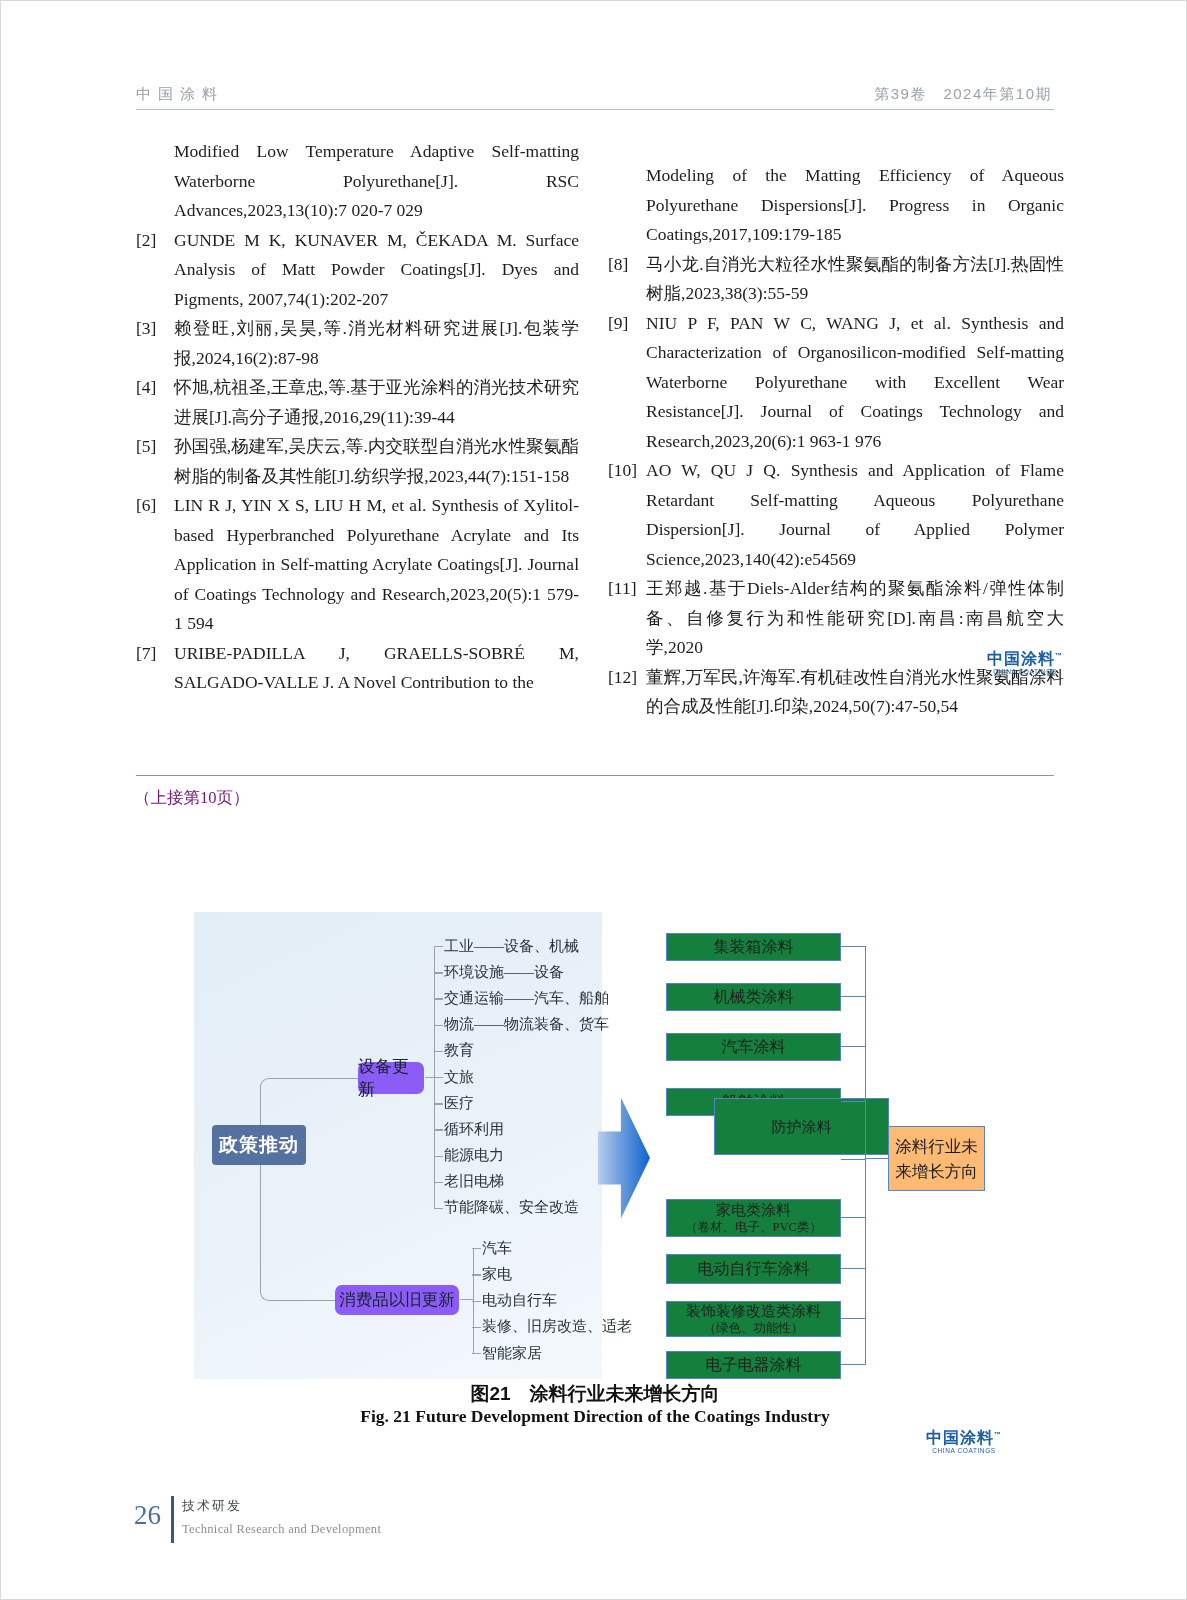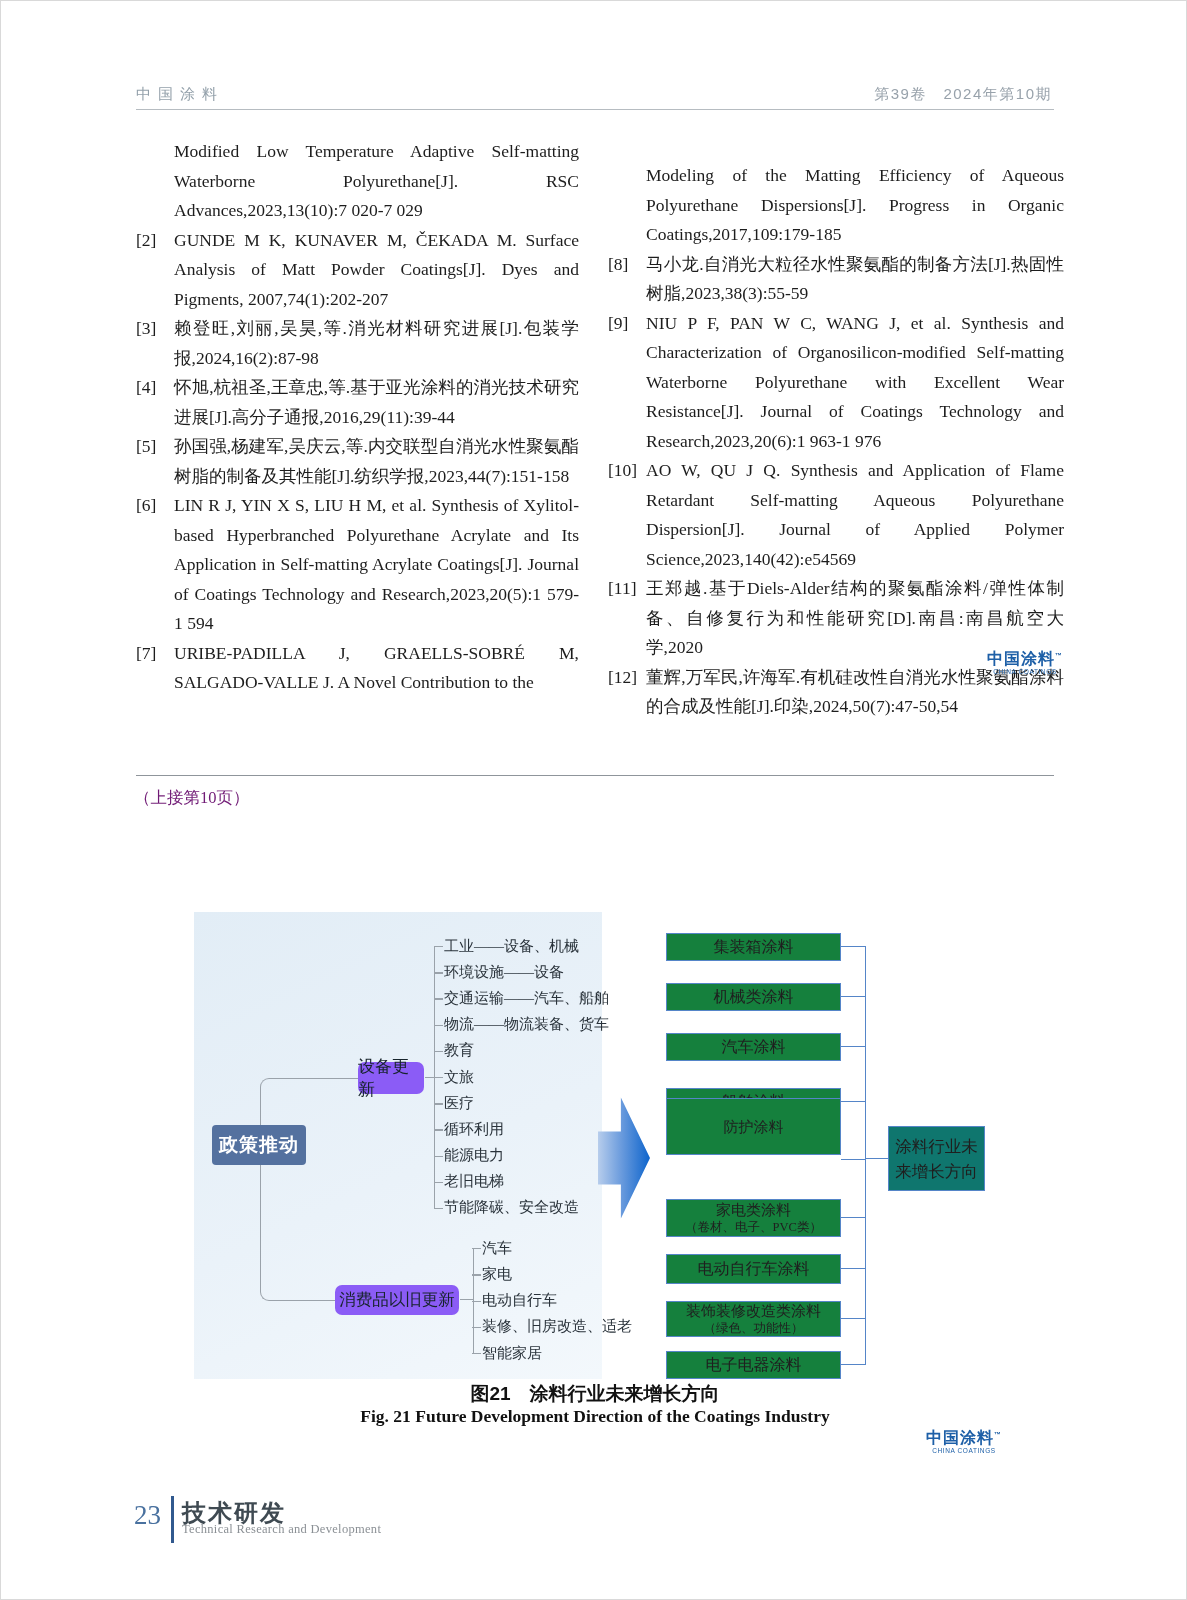--- a/index.html
+++ b/index.html
@@ -76,51 +76,51 @@
   .outs .out-box{position:absolute;left:0;width:175px;box-sizing:border-box;background:#15803d;
       border:1.5px solid #5585c8;display:flex;flex-direction:column;align-items:center;
       justify-content:center;text-align:center;color:#1f1f1f;}
   .outs .out-box .t{font-size:16px;line-height:18px;}
   .outs .out-box .s{font-size:12.5px;line-height:16px;}
   .outs .out-box .s:empty{display:none;}
   .outs div.out-box:nth-of-type(1){top:932px;height:28px;}
   .outs div.out-box:nth-of-type(2){top:982px;height:28px;}
   .outs div.out-box:nth-of-type(3){top:1032px;height:28px;}
   .outs div.out-box:nth-of-type(4){top:1087px;height:28px;}
-  .outs div.out-box:nth-of-type(5){top:1097px;height:57px;}
+  .outs div.out-box:nth-of-type(5){top:1097px;height:57px;margin-left:48px;}
   .outs div.out-box:nth-of-type(5) .t{font-size:15px;}
   .outs div.out-box:nth-of-type(6){top:1198px;height:38px;}
   .outs div.out-box:nth-of-type(6) .t{font-size:15px;}
   .outs div.out-box:nth-of-type(7){top:1253px;height:30px;}
   .outs div.out-box:nth-of-type(8){top:1300px;height:36px;}
   .outs div.out-box:nth-of-type(8) .t{font-size:15px;}
   .outs div.out-box:nth-of-type(9){top:1350px;height:28px;}
 
   .cline{background:#5585c8;}
   .ch{height:1.3px;left:840px;width:24px;}
   .ch1{top:945px;} .ch2{top:995px;} .ch3{top:1045px;} .ch4{top:1100px;} .ch5{top:1158px;}
   .ch6{top:1216px;} .ch7{top:1267px;} .ch8{top:1317px;} .ch9{top:1363px;}
   .cv{left:864px;top:945px;width:1.3px;height:419px;}
   .cr{left:865px;top:1157px;width:22px;height:1.3px;}
 
   .resultbox{left:887px;top:1125px;width:97px;height:65px;box-sizing:border-box;
-      border:1.5px solid #5585c8;background:#0f766e;display:flex;align-items:center;
+      border:1.5px solid #5585c8;background:#fdba74;display:flex;align-items:center;
       justify-content:center;text-align:center;font-size:16.5px;line-height:25px;color:#1f1f1f;
       padding:0 2px;}
 
   .cap-cn{left:135px;width:918px;top:1380px;text-align:center;font-weight:bold;font-size:19px;
           font-family:"Liberation Sans",sans-serif;color:#111;}
   .cap-en{left:135px;width:918px;top:1405px;text-align:center;font-weight:bold;font-size:17.5px;
           color:#111;}
 
   
   .pgnum{left:133px;top:1499px;font-size:27px;color:#49719f;}
   .fbar{left:170px;top:1495px;width:3px;height:47px;background:#31598e;}
-  .fcn{left:181px;top:1496px;font-family:"Liberation Sans",sans-serif;font-weight:bold;
-       font-size:24px;color:#3f4a52;letter-spacing:2px;text-align:center;}
+  .fcn{left:181px;top:1496px;font-family:"Liberation Sans",sans-serif;font-weight:normal;
+       font-size:13px;color:#3f4a52;letter-spacing:2px;text-align:center;}
   .fen{left:181px;top:1521px;font-size:12.5px;color:#8b9095;letter-spacing:0.3px;}
 </style>
 </head>
 <body>
 
 <div class="page">
 
   <div class="abs hdr-left">中国涂料</div>
   <div class="abs hdr-right">第39卷　2024年第10期</div>
   <div class="abs hdr-line"></div>
@@ -304,18 +304,18 @@
   <div class="abs resultbox">涂料行业未来增长方向</div>
 
   <div class="abs cap-cn">图21　涂料行业未来增长方向</div>
   <div class="abs cap-en">Fig. 21   Future Development Direction of the Coatings Industry</div>
 
   <div class="abs logo logo2">
     <div class="cn"><span>中国涂料</span><span class="tm">™</span></div>
     <div class="en">CHINA COATINGS</div>
   </div>
 
-  <div class="abs pgnum">23</div>
+  <div class="abs pgnum">26</div>
   <div class="abs fbar"></div>
   <div class="abs fcn">技术研发</div>
   <div class="abs fen">Technical Research and Development</div>
 
 </div>
 
 </body></html>

